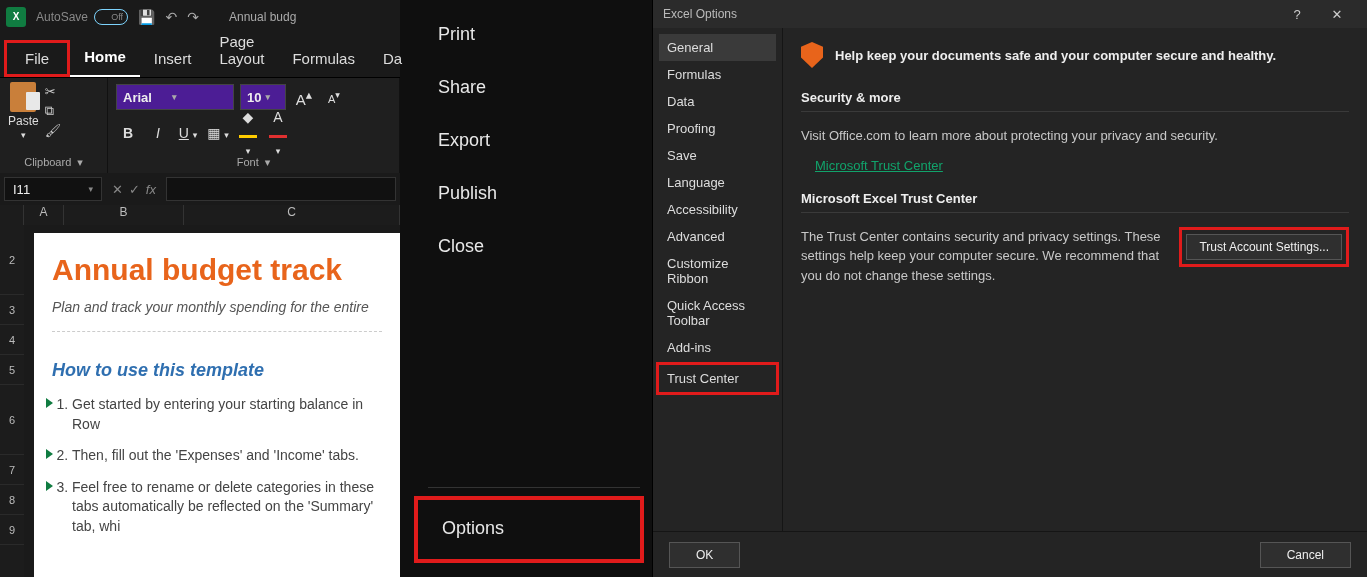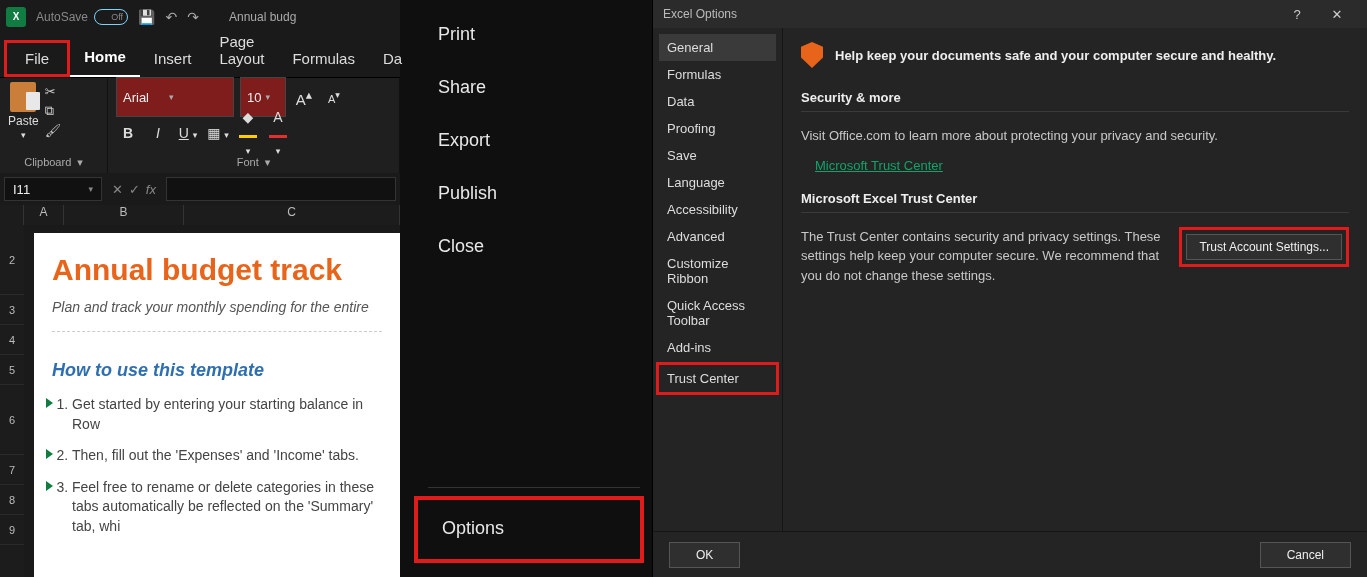--- a/index.html
+++ b/index.html
@@ -122,28 +122,29 @@
     width:14px; height:18px;
     background:#e8e8e8;
     border-radius:1px;
   }
   .mini-col { display: flex; flex-direction: column; gap: 4px; padding-top:2px;}
   .mini-ico { font-size: 13px; color:#ccc;}
   .font-row1, .font-row2 { display:flex; gap:6px; align-items:center;}
   .font-row1 { height: 30px;}
   .font-row2 { height: 30px; margin-top:6px;}
   .combo {
-    background:#7f1d1d;
+    background:#4c1d95;
     border:1px solid #444;
-    height:40px;
+    height:26px;
     display:flex; align-items:center;
     padding:0 6px;
     font-size:13px;
     color:#eee;
     gap:20px;
+    font-weight:bold;
   }
   .combo.small{ width:46px; gap:4px;}
   .combo .caret{font-size:9px; color:#aaa;}
   .faux-btn{ width:24px; text-align:center; color:#ddd; font-size:14px;}
   .A-inc{font-size:15px;} .A-dec{font-size:11px;}
   .color-bar{display:inline-block; width:18px; border-bottom:3px solid;}
   .color-bar.y{border-color:#ffcc00;}
   .color-bar.r{border-color:#e03030;}
   .namebox-row{
     height:32px;

